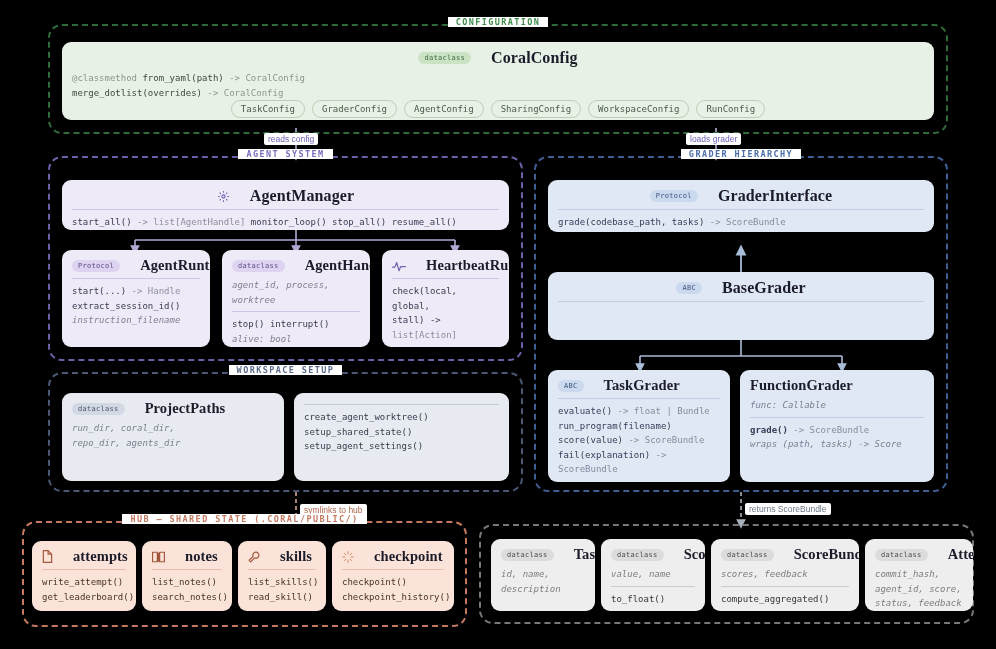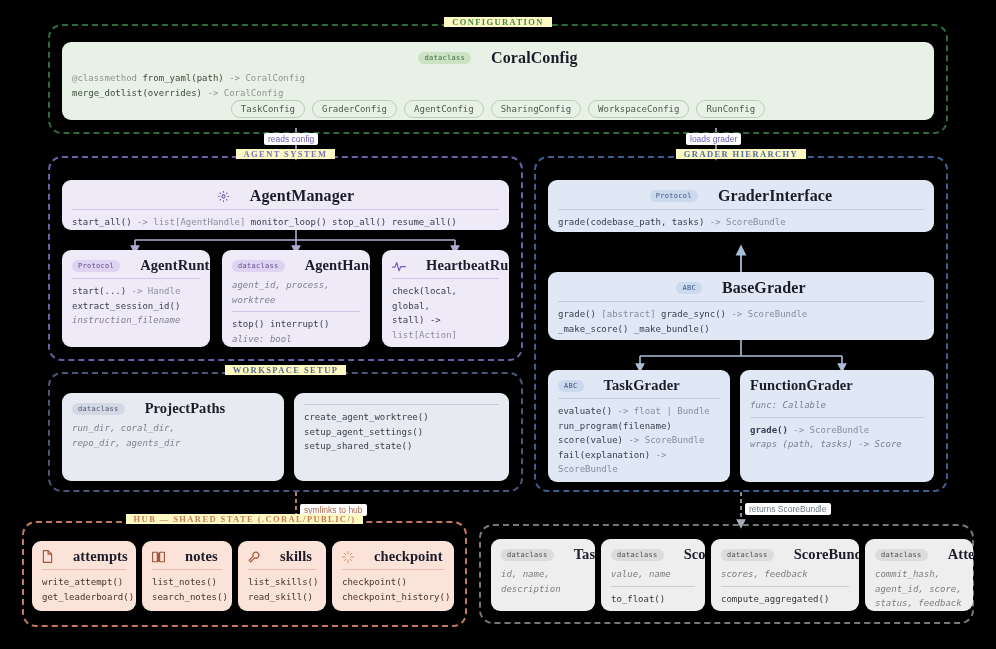--- a/index.html
+++ b/index.html
@@ -21,23 +21,22 @@
     position: absolute;
     top: -9px; left: 0; right: 0;
     text-align: center;
     font-size: 8.5px;
     font-weight: bold;
     letter-spacing: 1.4px;
     text-transform: uppercase;
     font-family: "DejaVu Sans Mono", monospace;
   }
   .section-title span {
-    background: #fef9c3;
+    background: #ffffff;
     padding: 0 8px;
-    font-family: Liberation Serif, serif;
   }
 
   .sec-config   { border-color: #2f6b3a; }
   .sec-config   .section-title { color: #3f8c4c; }
   .sec-agent    { border-color: #6b5fa8; }
   .sec-agent    .section-title { color: #7b6fc0; }
   .sec-grader   { border-color: #3f5f93; }
   .sec-grader   .section-title { color: #4a6fa8; }
   .sec-ws       { border-color: #4a5875; }
   .sec-ws       .section-title { color: #5a6a8a; }
@@ -319,22 +318,22 @@
     <div class="rows">
         <div><span class="it">run_dir, coral_dir,</span></div>
         <div><span class="it">repo_dir, agents_dir</span></div>
       </div>
   </div>
 
   <div class="card c-slate" style="left:294px; top:393px; width:215px; height:88px;">
     <div class="divider"></div>
     <div class="rows">
         <div><span>create_agent_worktree()</span></div>
+        <div><span>setup_shared_state()</span></div>
         <div><span>setup_agent_settings()</span></div>
-        <div><span>setup_shared_state()</span></div>
       </div>
   </div>
 
   <div class="section sec-grader" style="left:534px; top:156px; width:414px; height:336px;">
     <div class="section-title">
       <span>GRADER HIERARCHY</span>
     </div>
   </div>
 
   <div class="card c-blue" style="left:548px; top:180px; width:386px; height:52px;">
@@ -347,24 +346,20 @@
         <div><span>grade(codebase_path, tasks) </span><span class="mut">-&gt; ScoreBundle</span></div>
       </div>
   </div>
 
   <div class="card c-blue" style="left:548px; top:272px; width:386px; height:68px;">
     <div class="card-head center">
       <span class="badge">ABC</span>
       <span class="card-title lg">BaseGrader</span>
     </div>
     <div class="divider"></div>
-    <div class="rows center">
-        <div><span>grade() </span><span class="mut">[abstract]</span><span>   grade_sync() </span><span class="mut">-&gt; ScoreBundle</span></div>
-        <div><span>_make_score()   _make_bundle()</span></div>
-      </div>
   </div>
 
   <div class="card c-blue" style="left:548px; top:370px; width:182px; height:112px;">
     <div class="card-head">
       <span class="badge">ABC</span>
       <span class="card-title">TaskGrader</span>
     </div>
     <div class="divider"></div>
     <div class="rows">
         <div><span>evaluate() </span><span class="mut">-&gt; float | Bundle</span></div>

